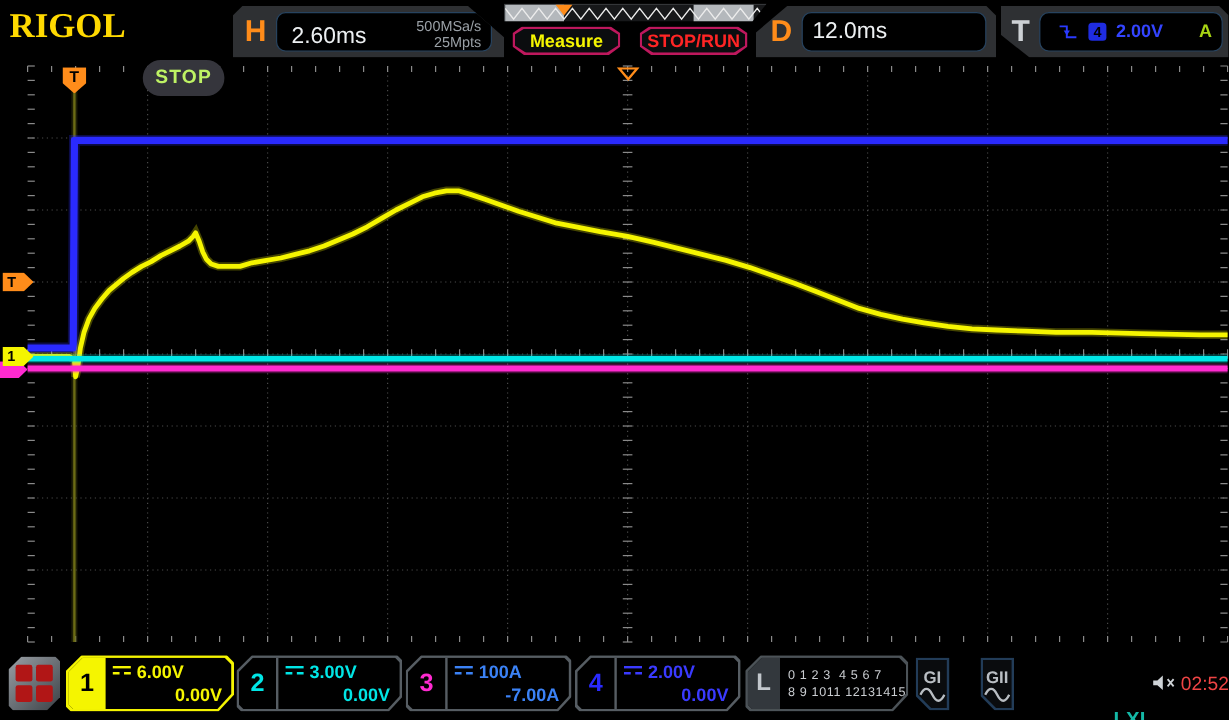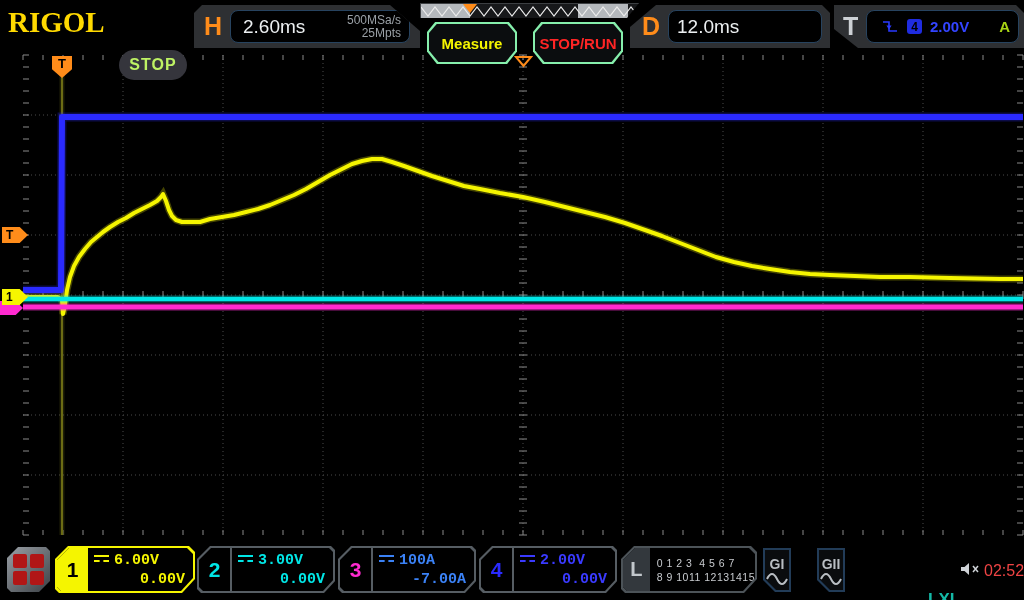--- a/index.html
+++ b/index.html
@@ -16,41 +16,41 @@
   .group{background:#2e3033;}
   #h-group{left:194px;top:5px;width:226px;height:43px;
            clip-path:polygon(8px 0,196px 0,226px 26px,226px 43px,0 43px,0 8px);}
   #d-group{left:630px;top:5px;width:200px;height:43px;
            clip-path:polygon(26px 0,192px 0,200px 8px,200px 43px,0 43px,0 22px);}
   #t-group{left:834px;top:5px;width:190px;height:43px;
            clip-path:polygon(0 0,182px 0,190px 8px,190px 43px,24px 43px,0 24px);}
   .grp-label{position:absolute;top:7px;font-size:25px;font-weight:bold;}
   .display{position:absolute;top:5px;bottom:5px;background:#000;border:1px solid #27435f;
            border-radius:8px;display:flex;align-items:center;}
-  #h-display{left:36px;right:10px;padding:0 8px 0 12px;}
+  #h-display{left:36px;right:10px;padding:0 8px 0 12px;align-items:flex-end;}
   #h-scale{color:#eceff1;font-size:19px;flex:1;}
   #h-rates{text-align:right;color:#9aa0a6;font-size:12px;line-height:13px;}
   #d-display{left:38px;right:8px;padding-left:8px;color:#eceff1;font-size:19px;}
   #t-display{left:32px;right:5px;padding:0 8px 0 14px;gap:8px;}
   #t-badge{width:15px;height:15px;background:#1f2ce0;border-radius:3px;color:#000;
            font-size:12px;font-weight:bold;display:flex;align-items:center;justify-content:center;}
   #t-level{color:#3344ff;font-size:15px;font-weight:bold;flex:1;}
   #t-sweep{color:#a8d414;font-size:15px;font-weight:bold;}
 
   
   #pos-bar{left:420px;top:3px;width:219px;height:15px;background:#17181a;border:1px solid #3c3f42;
            clip-path:polygon(0 0,219px 0,207px 15px,0 15px);}
   .pos-seg{position:absolute;top:0;bottom:0;background:#b4b8bc;}
   #pos-seg-left{left:0;width:49px;}
   #pos-seg-right{left:157px;width:50px;}
   #pos-trig-marker{position:absolute;left:42px;top:0;width:0;height:0;
                    border-left:7px solid transparent;border-right:7px solid transparent;
                    border-top:9px solid #ff8c1a;}
 
-  .top-btn{top:22px;width:90px;height:42px;background:#86efac;display:flex;align-items:center;
+  .top-btn{top:22px;width:90px;height:24px;background:#be185d;display:flex;align-items:center;
            justify-content:center;clip-path:polygon(0 24%,9% 0,91% 0,100% 24%,100% 70%,89% 100%,11% 100%,0 70%);}
   .top-btn .btn-in{position:absolute;inset:2px;background:#0b0d0f;
            clip-path:polygon(0 24%,9% 0,91% 0,100% 24%,100% 70%,89% 100%,11% 100%,0 70%);
            display:flex;align-items:center;justify-content:center;font-weight:bold;font-size:15px;}
   #measure-btn{left:427px;}
   #measure-btn .btn-in{color:#f5f500;}
   #runstop-btn{left:533px;}
   #runstop-btn .btn-in{color:#ff2525;}
 
   
@@ -69,21 +69,21 @@
             display:flex;align-items:center;justify-content:center;}
   #menu-btn .sq{display:grid;grid-template-columns:14px 14px;grid-template-rows:14px 14px;gap:3px;}
   #menu-btn .sq div{background:#b11616;border-radius:2px;}
 
   .chbox{top:546px;width:140px;height:47px;
          clip-path:polygon(13px 0,134px 0,140px 6px,140px 33px,127px 47px,4px 47px,0 43px,0 13px);}
   .chbox .inner{position:absolute;inset:2px;background:#000;display:flex;
          clip-path:polygon(12px 0,130px 0,136px 6px,136px 30px,124px 43px,4px 43px,0 39px,0 12px);}
   .chtab{width:31px;display:flex;align-items:center;justify-content:center;
          font-size:21px;font-weight:bold;}
-  .chvals{flex:1;padding:4px 8px 3px 6px;display:flex;flex-direction:column;justify-content:space-between;font-family:Liberation Mono, monospace;}
+  .chvals{flex:1;padding:4px 8px 3px 6px;display:flex;flex-direction:column;justify-content:space-between;}
   .chline1{display:flex;align-items:center;gap:5px;font-size:15px;font-weight:bold;}
   .chline2{text-align:right;font-size:15px;font-weight:bold;}
   .dc-icon{display:inline-block;width:15px;height:9px;border-top:2px solid;position:relative;}
   .dc-icon::after{content:"";position:absolute;left:0;right:0;top:3px;border-top:2px dashed;}
 
   #logic-box{left:621px;top:546px;width:136px;height:47px;background:#4c5358;
          clip-path:polygon(13px 0,130px 0,136px 6px,136px 33px,123px 47px,4px 47px,0 43px,0 13px);}
   #logic-box .inner{position:absolute;inset:2px;background:#000;display:flex;
          clip-path:polygon(12px 0,126px 0,132px 6px,132px 30px,120px 43px,4px 43px,0 39px,0 12px);}
   #logic-tab{width:28px;background:#33383d;color:#c2c7cc;display:flex;align-items:center;

